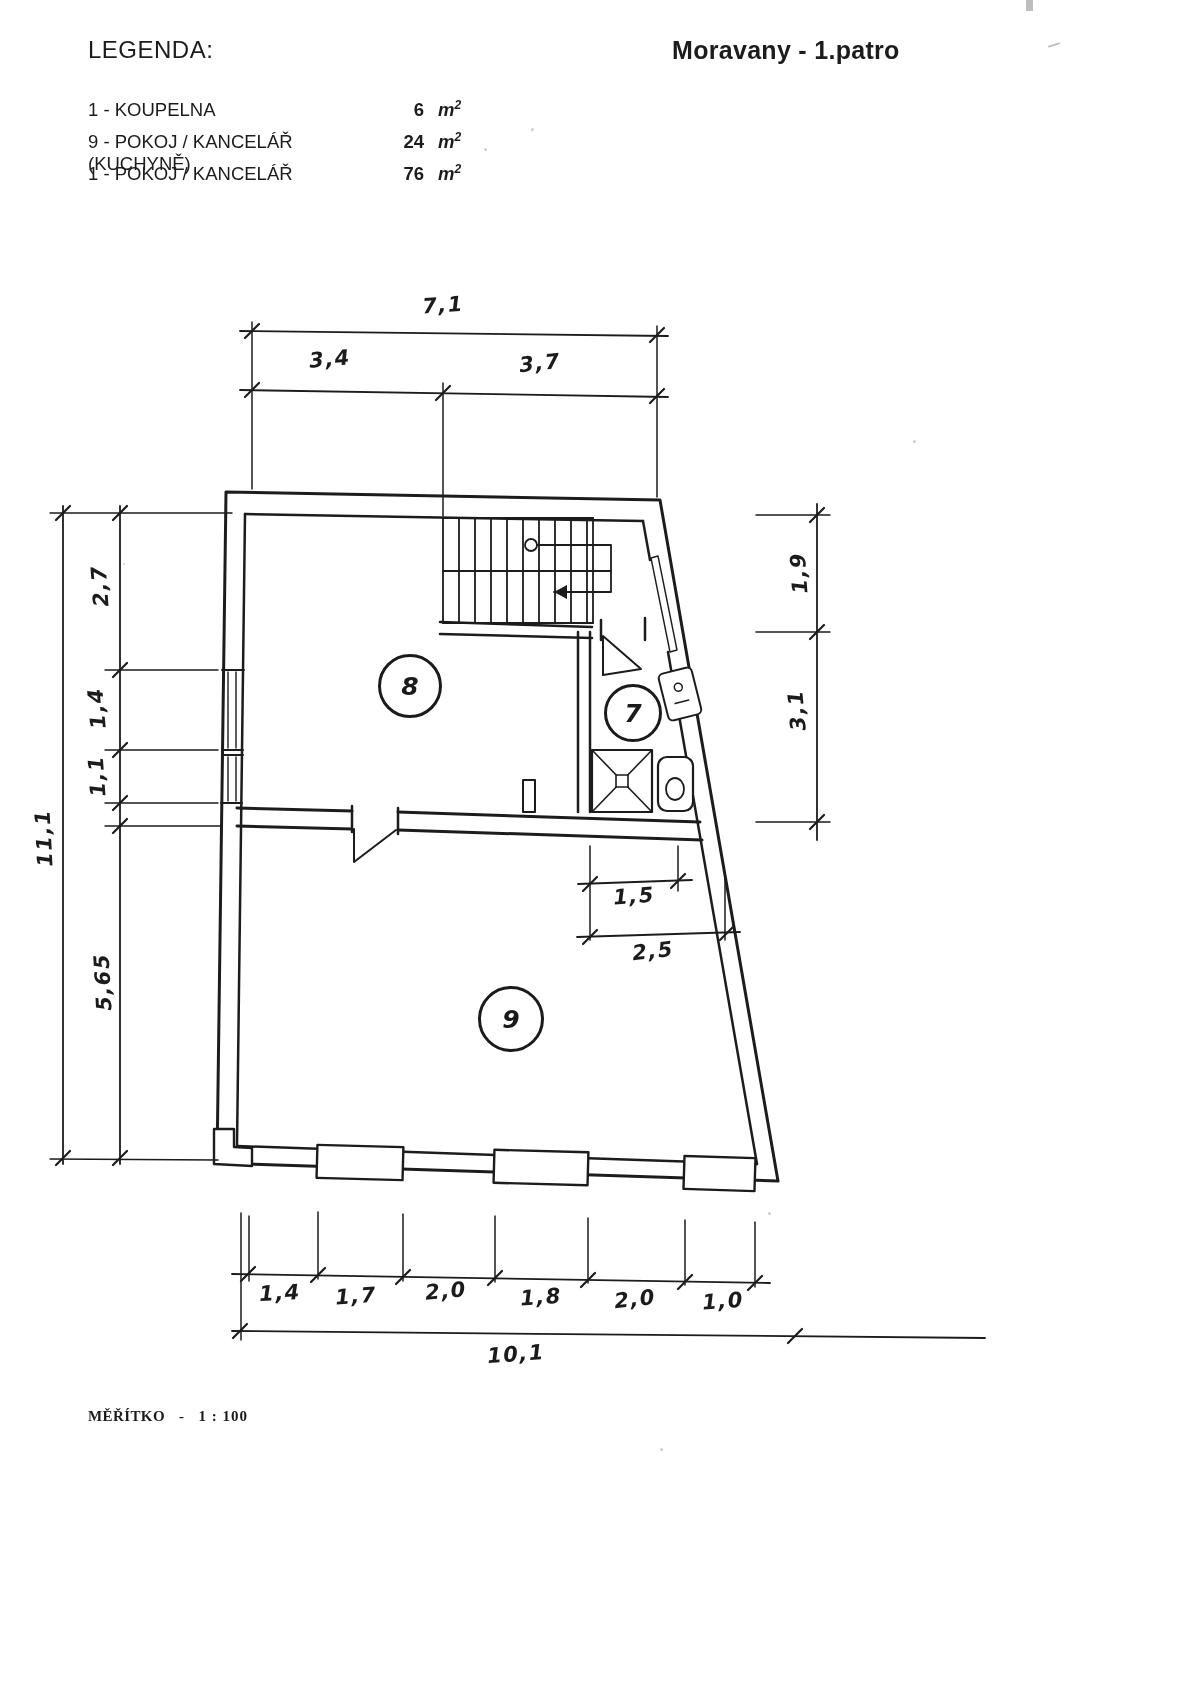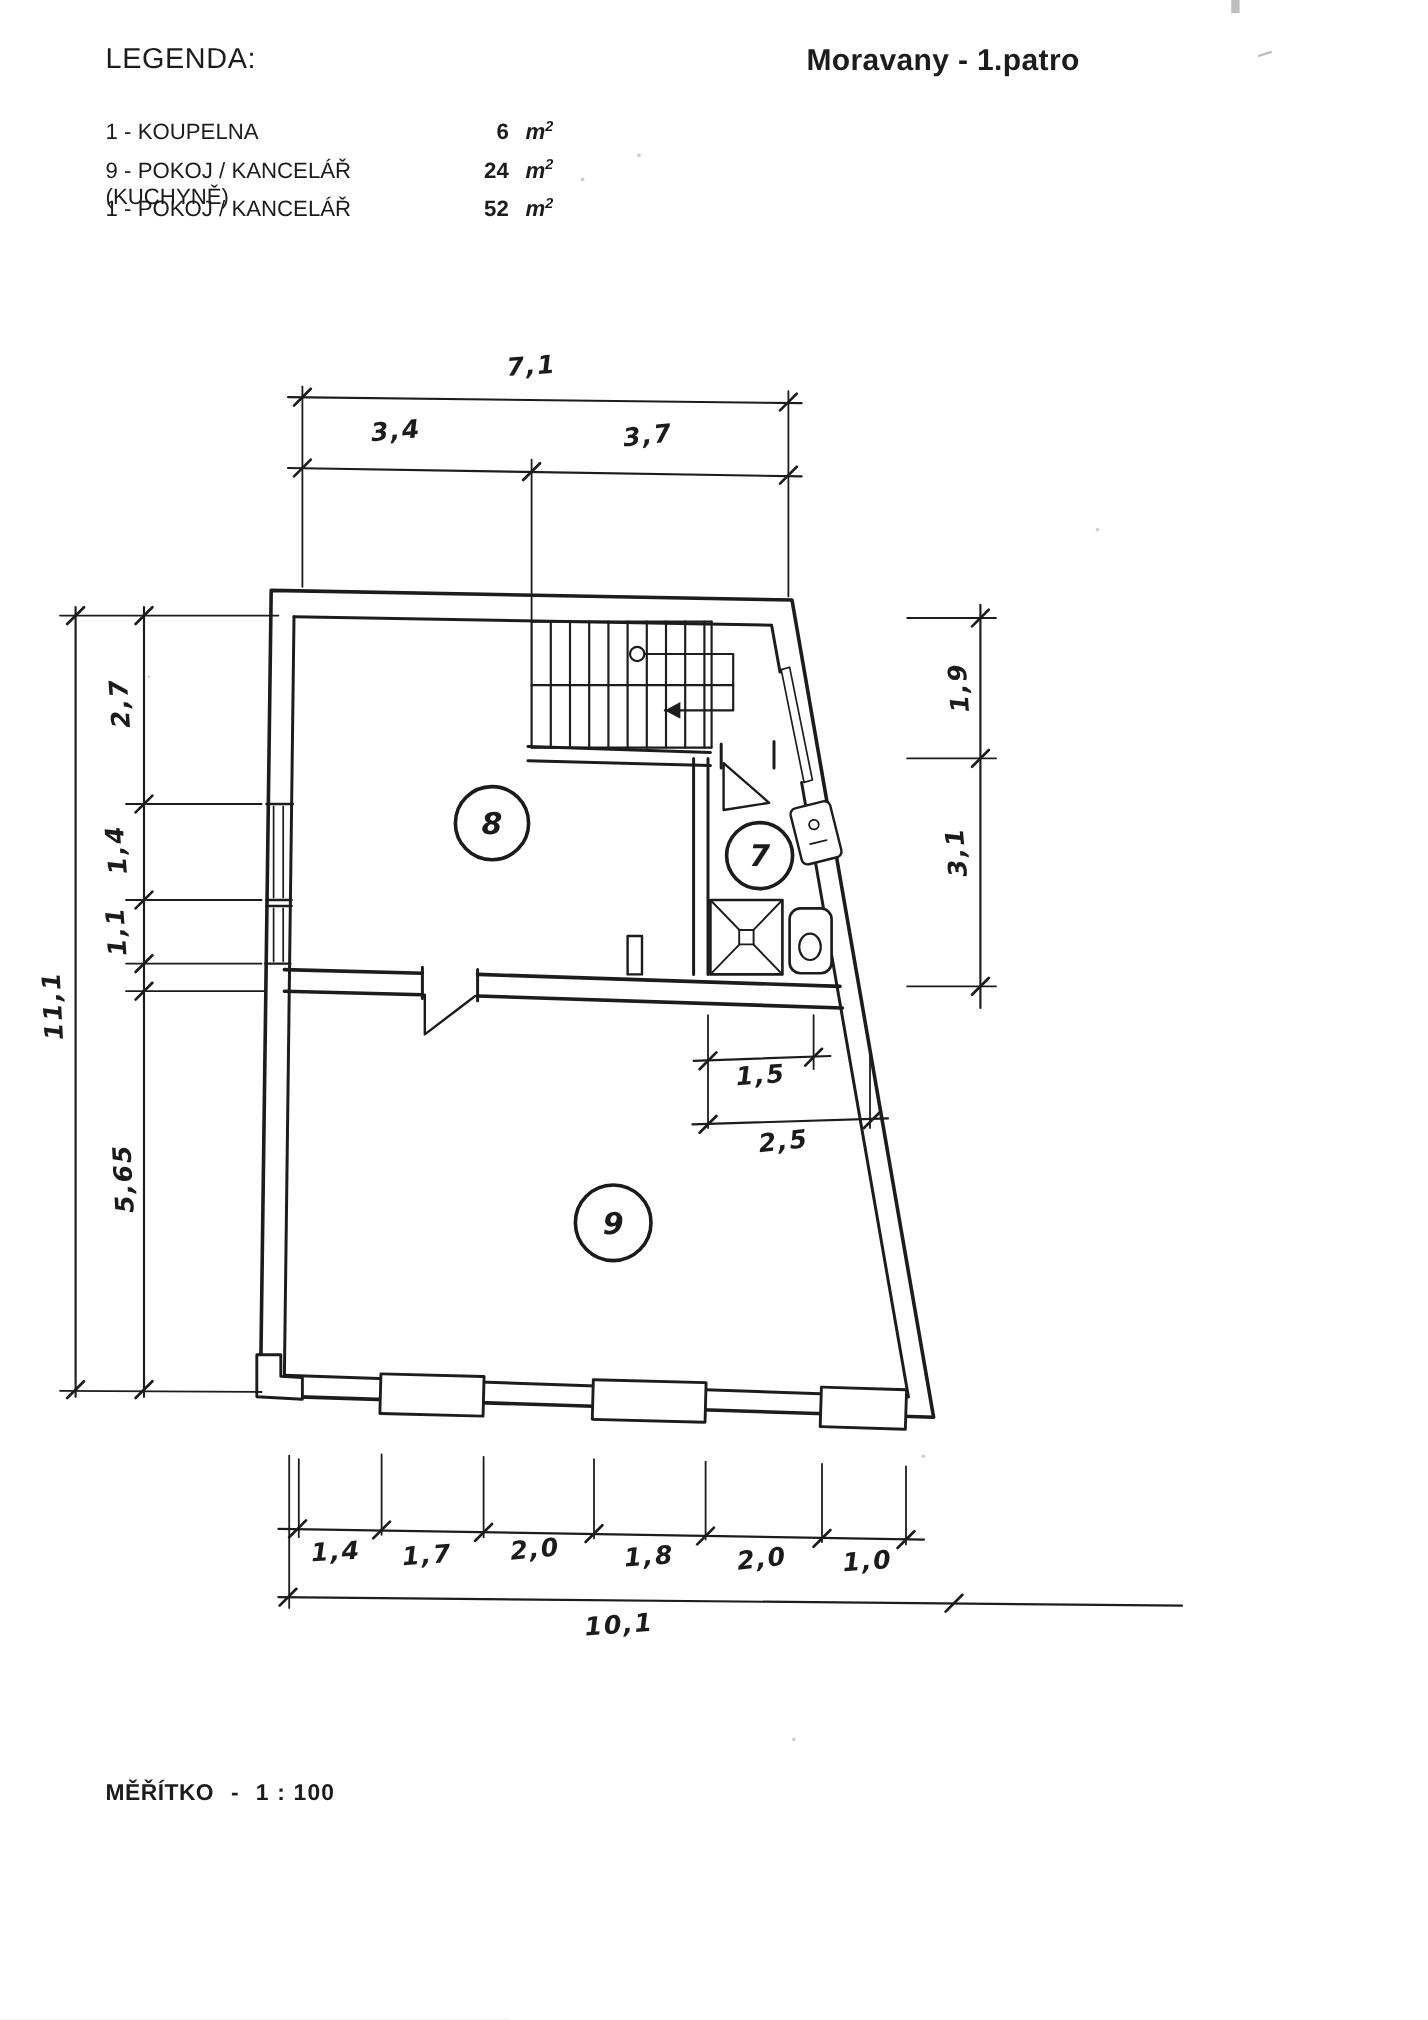--- a/index.html
+++ b/index.html
@@ -10,21 +10,21 @@
   }
   
   .legend{position:absolute;left:88px;top:36px;}
   .legend-heading{font-size:24px;letter-spacing:.5px;margin-bottom:34px;}
   .legend-row{display:flex;align-items:baseline;font-size:18.5px;height:32px;}
   .legend-label{width:300px;}
   .legend-area{width:36px;text-align:right;font-weight:bold;}
   .legend-unit{margin-left:14px;font-weight:bold;font-style:italic;}
   .legend-unit sup{font-size:12px;}
   .page-title{position:absolute;left:672px;top:36px;font-size:25px;font-weight:bold;letter-spacing:.3px;}
-  .scale-line{position:absolute;left:88px;top:1484px;font-size:19px;font-weight:bold;letter-spacing:.4px;}
+  .scale-line{position:absolute;left:88px;top:1408px;font-size:15px;font-weight:bold;letter-spacing:.4px;font-family:Liberation Serif, serif;}
   .scale-line .sep{margin:0 14px;}
   .scale-line .val{letter-spacing:1px;}
 
   
   svg.plan{position:absolute;left:0;top:0;}
 
   
   .hw{
     position:absolute;font-family:"DejaVu Sans",sans-serif;font-style:italic;font-weight:600;
     font-size:21px;color:#1b1b1b;letter-spacing:1.5px;white-space:nowrap;
@@ -52,21 +52,21 @@
       <span class="legend-area">6</span>
       <span class="legend-unit"><span>m</span><sup>2</sup></span>
     </div>
     <div class="legend-row">
       <span class="legend-label">9 - POKOJ / KANCELÁŘ (KUCHYNĚ)</span>
       <span class="legend-area">24</span>
       <span class="legend-unit"><span>m</span><sup>2</sup></span>
     </div>
     <div class="legend-row">
       <span class="legend-label">1 - POKOJ / KANCELÁŘ</span>
-      <span class="legend-area">52</span>
+      <span class="legend-area">76</span>
       <span class="legend-unit"><span>m</span><sup>2</sup></span>
     </div>
   </div>
 
   <div class="page-title">Moravany - 1.patro</div>
 
   <svg class="plan" width="1190" height="1683" viewBox="0 0 1190 1683" stroke="#1c1c1c" fill="none" stroke-linecap="round" stroke-linejoin="round">
 
     <g>
       <path d="M226,492 L660,500 L778,1181 L217,1163 Z" stroke-width="3"></path>

